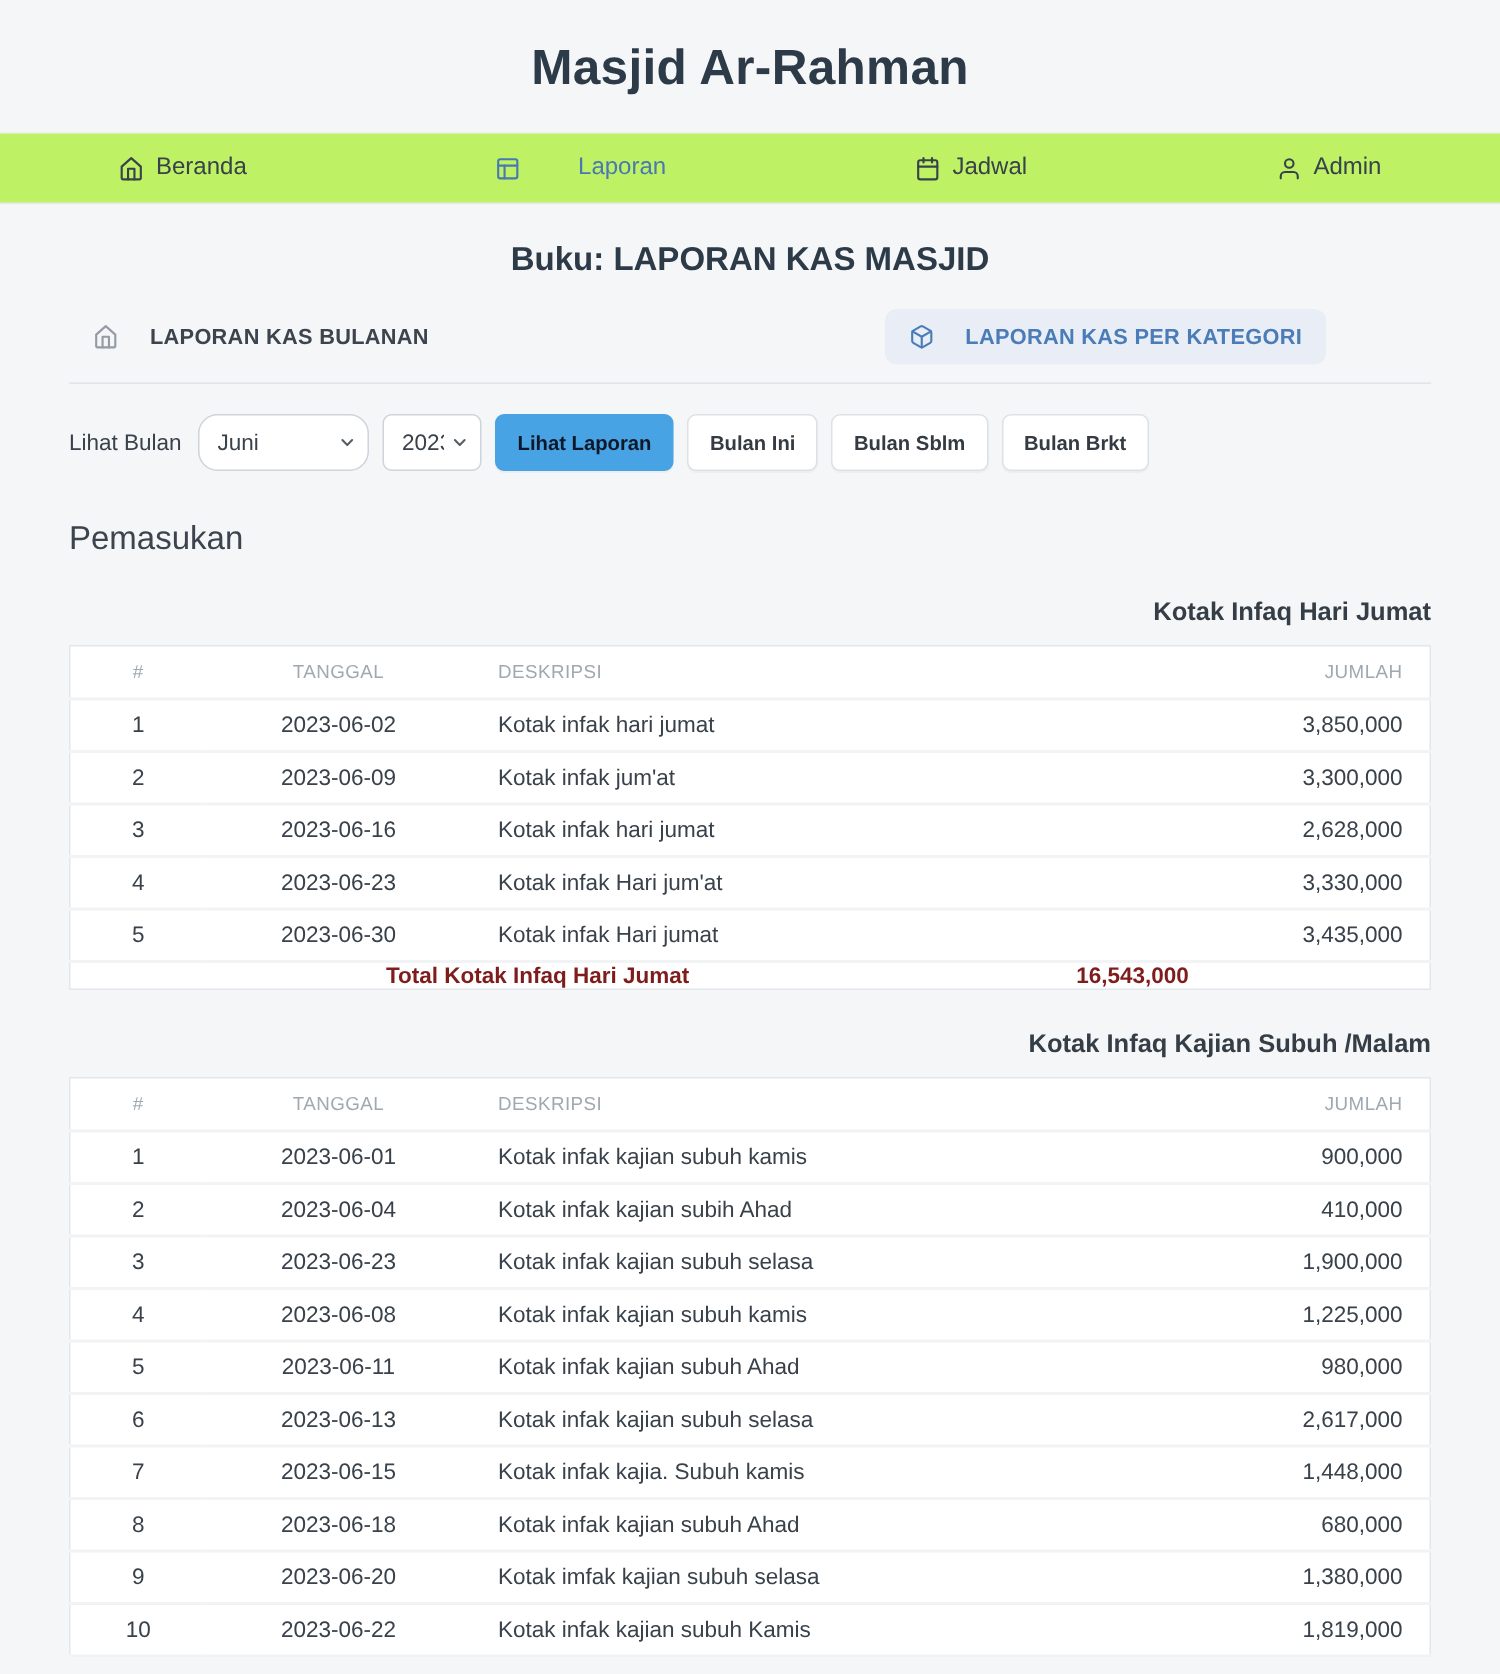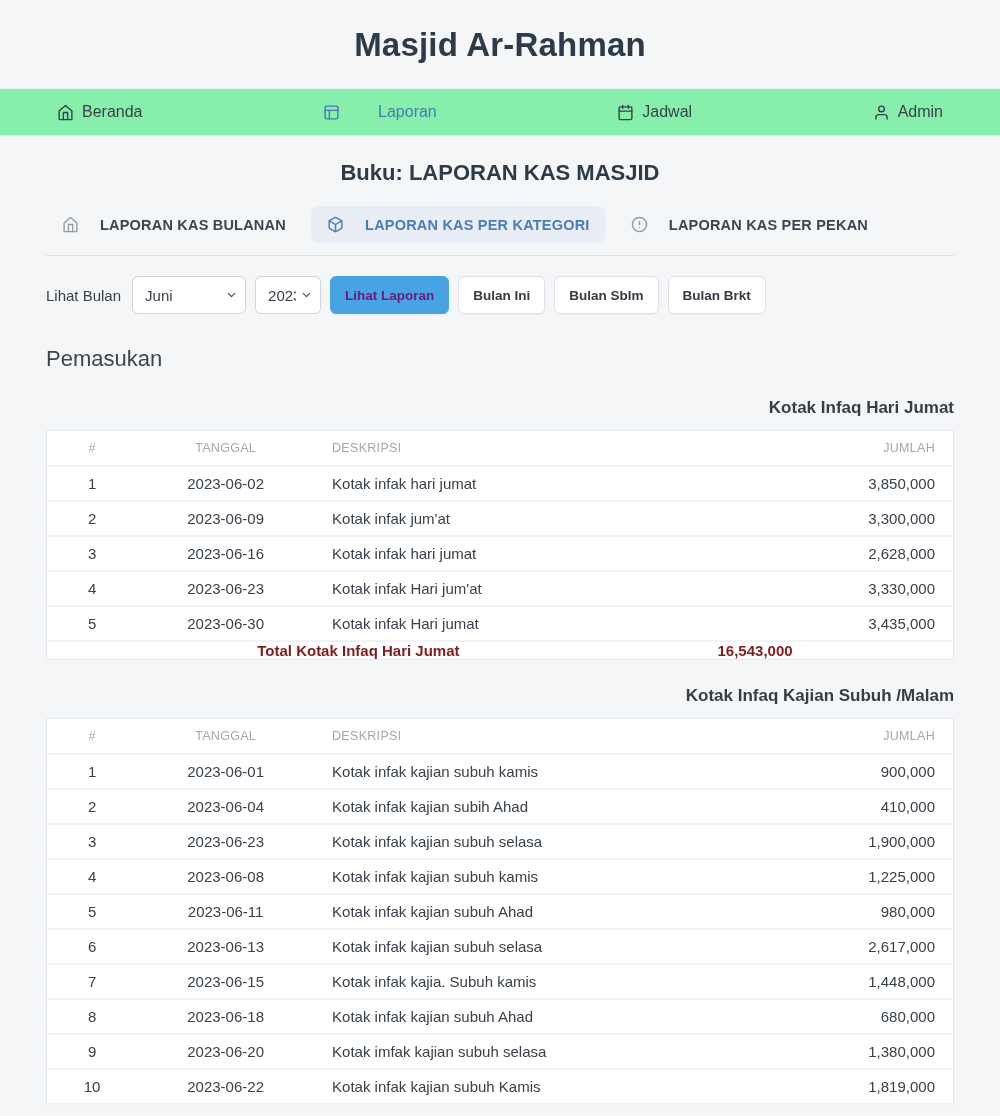--- a/index.html
+++ b/index.html
@@ -8,28 +8,28 @@
     font-family: "Liberation Sans", sans-serif;
     background: #f5f6f8;
     color: #3a424b;
     min-height: 1116px;
   }
   
   .site-header { padding: 26px 0 24px; text-align: center; }
   .site-header h1 { font-size: 33px; font-weight: 700; color: #2d3a48; letter-spacing: .2px; }
   
   nav.main-nav {
-    background: #86efac;
+    background: #bef264;
     border-top: 1px solid #eef0f2;
     border-bottom: 1px solid #e4e7ea;
     height: 48px;
     display: flex;
     align-items: center;
     justify-content: space-between;
-    padding: 0 57px;
+    padding: 0 79px;
     text-align: center;
   }
   .nav-item {
     display: inline-flex; align-items: center; gap: 8px;
     font-size: 16px; color: #39414a; text-decoration: none; cursor: pointer;
   }
   .nav-item svg { width: 17px; height: 17px; stroke: #39414a; }
   .nav-item.active { color: #4a78b0; gap: 38px; }
   .nav-item.active svg { stroke: #4a78b0; }
   
@@ -50,34 +50,34 @@
   .filter-bar { display: flex; align-items: center; gap: 9px; margin-top: 20px; }
   .filter-bar label { font-size: 15px; color: #39414a; margin-right: 2px; }
   .select-wrap { position: relative; }
   .select-wrap select {
     appearance: none; -webkit-appearance: none;
     height: 38px; border: 1px solid #ced4da; border-radius: 6px;
     background: #fff; color: #39414a; font-size: 15px;
     font-family: "Liberation Sans", sans-serif;
     padding: 0 28px 0 12px; cursor: pointer;
   }
-  .select-wrap.month select { width: 114px; }
+  .select-wrap.month select { width: 114px; border-radius: 13px; }
   .select-wrap.year select { width: 66px; padding-right: 24px; }
   .select-wrap svg {
     position: absolute; right: 8px; top: 50%; transform: translateY(-50%);
     width: 13px; height: 13px; stroke: #555c63; pointer-events: none;
   }
   .btn {
     height: 38px; padding: 0 14px; border-radius: 6px; cursor: pointer;
     font-family: "Liberation Sans", sans-serif;
     font-size: 13.5px; font-weight: 700;
     background: #fff; color: #343b43; border: 1px solid #dde1e6;
     box-shadow: 0 1px 1px rgba(0,0,0,.04);
   }
-  .btn.primary { background: #47a3e3; border-color: #47a3e3; color: #701a75; }
+  .btn.primary { background: #47a3e3; border-color: #47a3e3; color: #0f172a; }
   
   .section-title { font-size: 22px; font-weight: 500; color: #3c444e; margin-top: 32px; }
   .table-title { font-size: 17px; font-weight: 700; color: #353d46; margin: 26px 0 12px; text-align: right; }
   
   table.kas-table {
     width: 100%; border-collapse: collapse; background: #fff;
     border: 1px solid #e3e6ea;
   }
   table.kas-table col.c1 { width: 10%; }
   table.kas-table col.c2 { width: 19.5%; }
@@ -152,28 +152,20 @@
       <span>LAPORAN KAS BULANAN</span>
     </div>
     <div class="tab active">
       <svg viewBox="0 0 24 24" fill="none" stroke-width="2" stroke-linecap="round" stroke-linejoin="round">
           <path d="M21 16V8a2 2 0 0 0-1-1.73l-7-4a2 2 0 0 0-2 0l-7 4A2 2 0 0 0 3 8v8a2 2 0 0 0 1 1.73l7 4a2 2 0 0 0 2 0l7-4A2 2 0 0 0 21 16z"></path>
           <polyline points="3.27 6.96 12 12.01 20.73 6.96"></polyline>
           <line x1="12" y1="22.08" x2="12" y2="12"></line>
         </svg>
       <span>LAPORAN KAS PER KATEGORI</span>
     </div>
-    <div class="tab">
-      <svg viewBox="0 0 24 24" fill="none" stroke-width="2" stroke-linecap="round" stroke-linejoin="round">
-          <circle cx="12" cy="12" r="10"></circle>
-          <line x1="12" y1="8" x2="12" y2="12"></line>
-          <line x1="12" y1="16" x2="12.01" y2="16"></line>
-        </svg>
-      <span>LAPORAN KAS PER PEKAN</span>
-    </div>
   </div>
   <hr class="tabs-divider">
 
   <div class="filter-bar">
     <label>Lihat Bulan</label>
     <div class="select-wrap month">
       <select>
         <option>Juni</option>
       </select>
       <svg viewBox="0 0 24 24" fill="none" stroke-width="2.5" stroke-linecap="round" stroke-linejoin="round">

